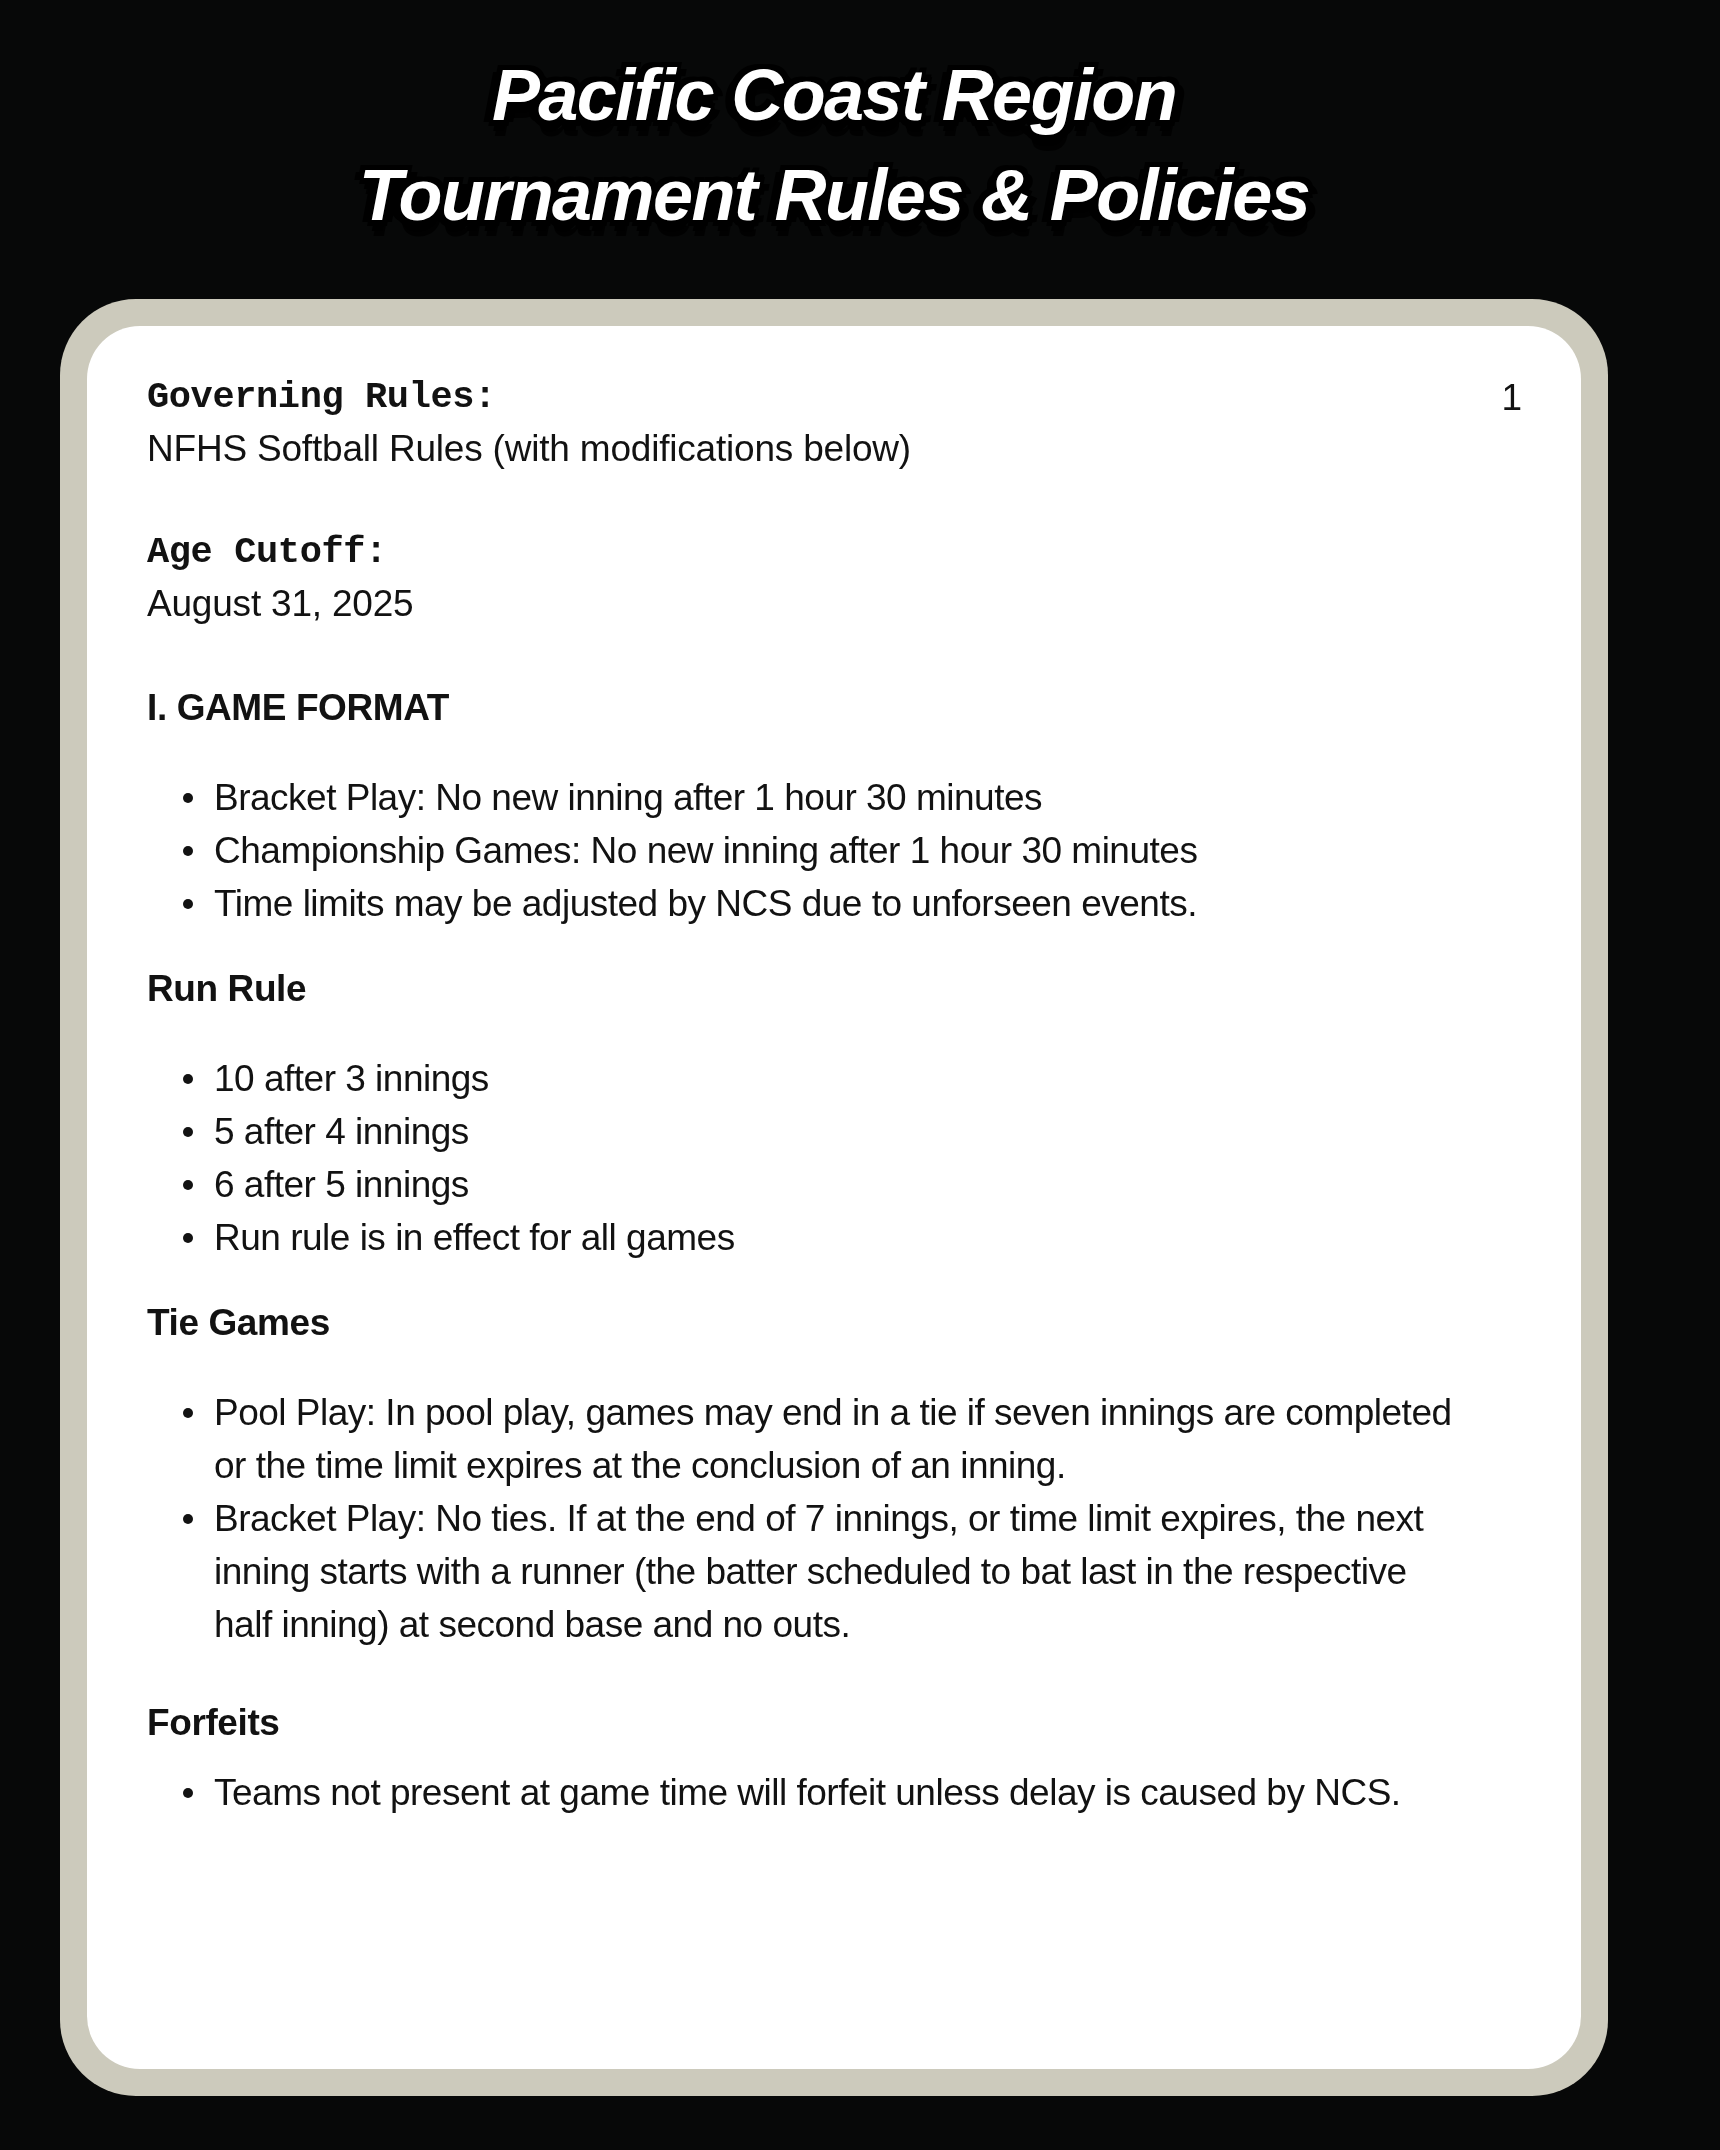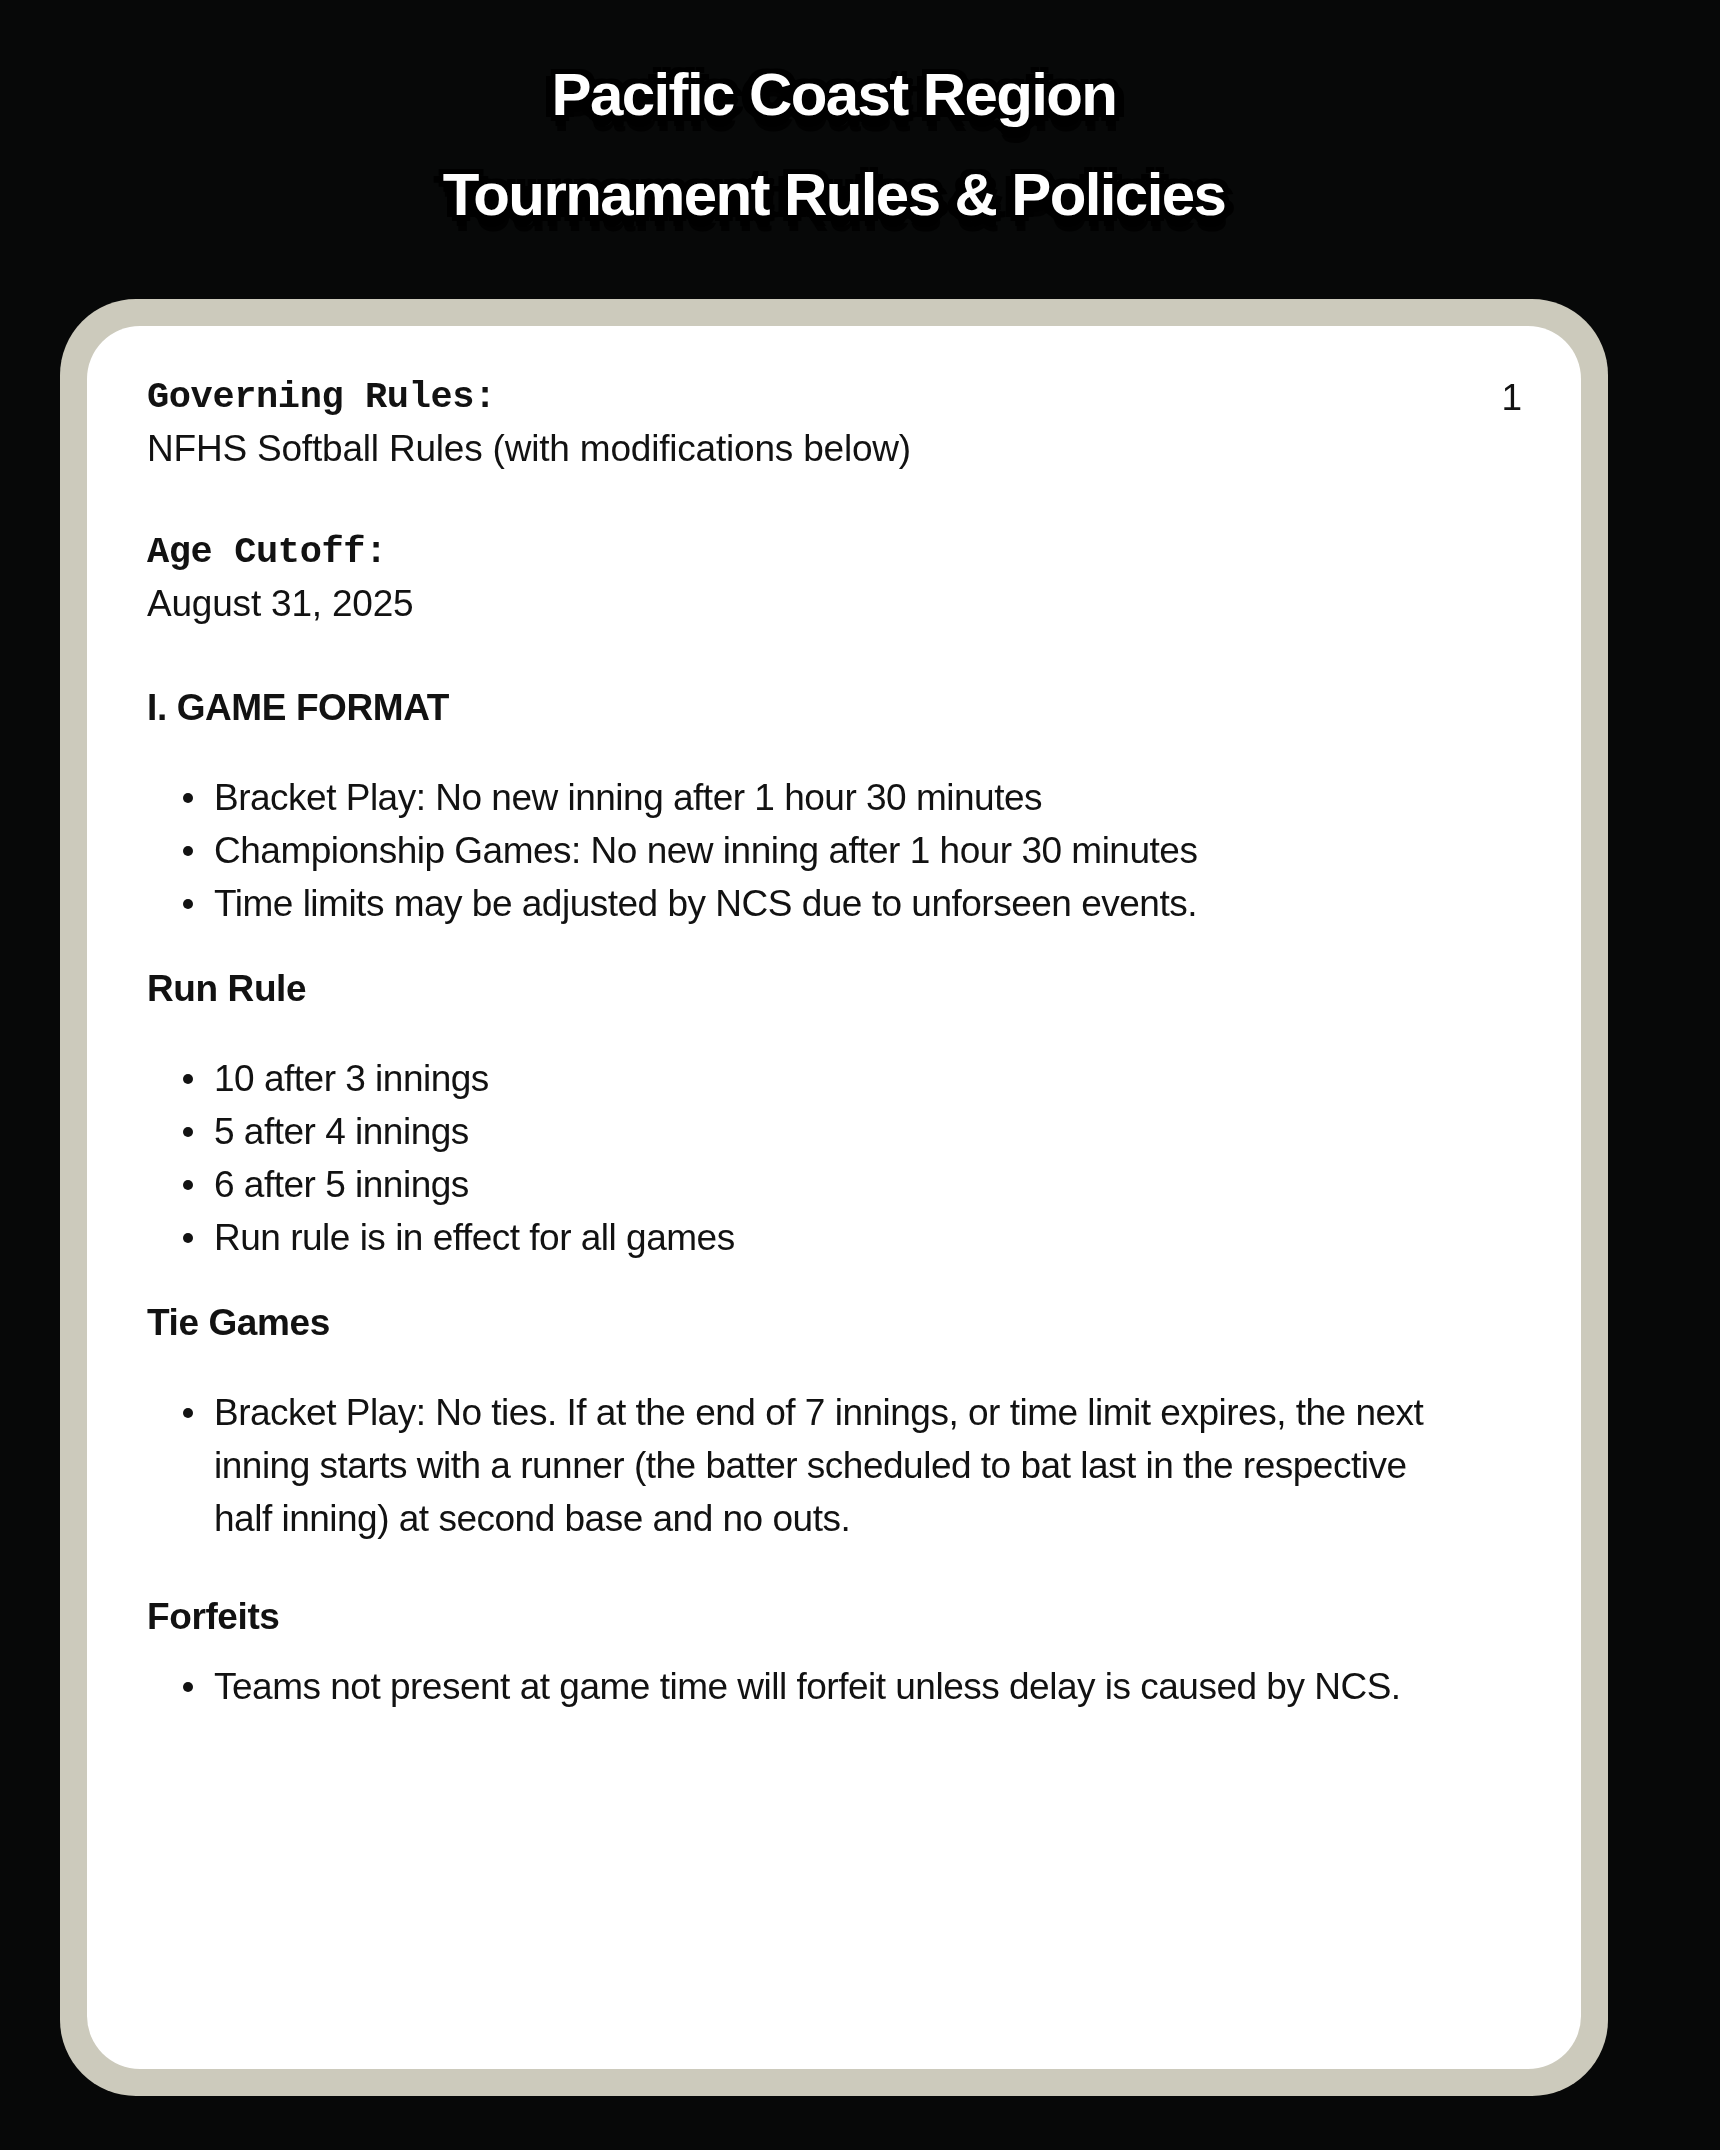--- a/index.html
+++ b/index.html
@@ -12,21 +12,22 @@
     overflow: hidden;
   }
 
   
   .title-block {
     position: absolute;
     left: 60px; top: 45px; width: 1548px;
     text-align: center;
     color: #ffffff;
     font-weight: 700;
-    font-size: 60px;
+    font-style: italic;
+    font-size: 72px;
     line-height: 100px;
     letter-spacing: -1.6px;
     text-shadow:
       4.8px 6.4px 0 #000, -4.8px 6.4px 0 #000,
       4.8px -4.8px 0 #000, -4.8px -4.8px 0 #000,
       9.6px 1.6px 0 #000, -9.6px 1.6px 0 #000,
       0 11px 0 #000, 1.6px 16px 0 rgba(0,0,0,0.85);
   }
 
   
@@ -155,20 +156,24 @@
             <span class="li-text">6 after 5 innings</span>
           </li>
           <li>
             <span class="li-text">Run rule is in effect for all games</span>
           </li>
         </ul>
 
         <h3 class="heading">Tie Games</h3>
         <ul class="list gap-lg">
           <li>
+            <span class="li-text">Pool Play: In pool play, games may end in a tie if seven innings are completed
+or the time limit expires at the conclusion of an inning.</span>
+          </li>
+          <li>
             <span class="li-text">Bracket Play: No ties. If at the end of 7 innings, or time limit expires, the next
 inning starts with a runner (the batter scheduled to bat last in the respective
 half inning) at second base and no outs.</span>
           </li>
         </ul>
 
         <h3 class="heading">Forfeits</h3>
         <ul class="list tight">
           <li>
             <span class="li-text">Teams not present at game time will forfeit unless delay is caused by NCS.</span>

